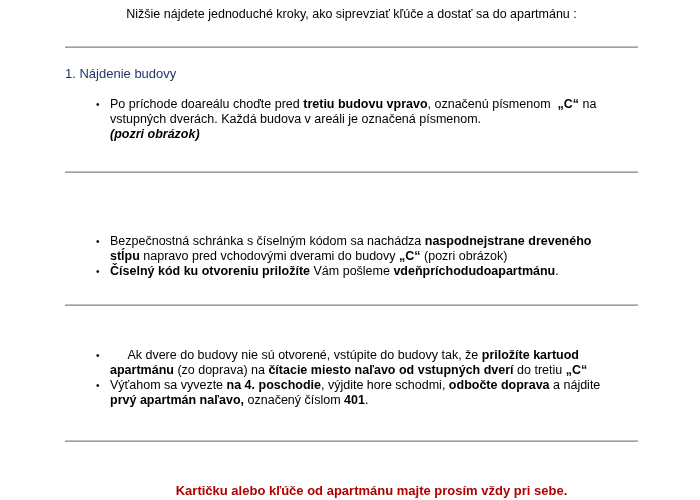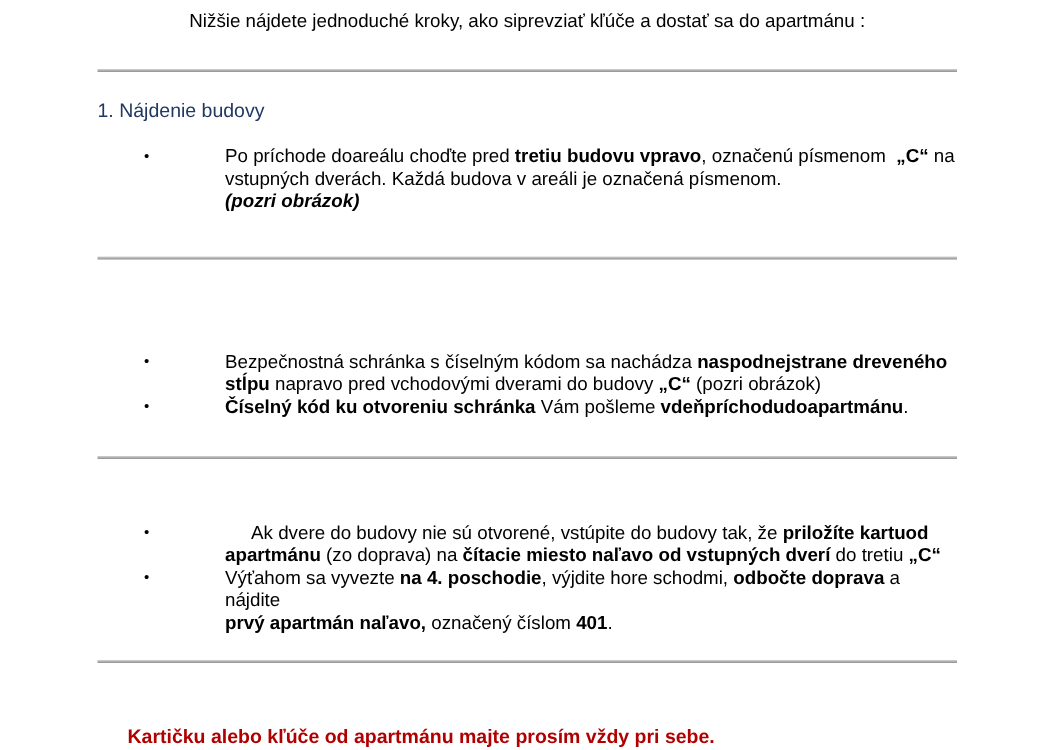--- a/index.html
+++ b/index.html
@@ -18,25 +18,25 @@
   .rule-1{top:46px}.rule-2{top:171px}.rule-3{top:304px}.rule-4{top:440px}
   .heading{
     position:absolute;left:65px;width:573px;font-weight:normal;font-size:13px;
     color:var(--heading-color,#1f3864);line-height:15px;
   }
   .heading-1{top:66px}.heading-2{top:190px}.heading-3{top:322px}
   .bullets{position:absolute;left:65px;width:573px;}
   .bullets-1{top:97px}.bullets-2{top:234px}.bullets-3{top:348px}
   .li{display:flex;align-items:flex-start;font-size:12.5px;line-height:15px;}
   .dot{flex:none;width:14px;margin-left:31px;font-size:10px;line-height:15px;text-align:left;}
-  .li-text{flex:1;white-space:pre-wrap;margin-left:40px;}
+  .li-text{flex:1;white-space:pre-wrap;}
   .b{font-weight:bold}
   .i{font-style:italic}
   .footer{
-    position:absolute;top:483px;left:85px;width:573px;text-align:left;
+    position:absolute;top:483px;left:85px;width:573px;text-align:center;
     font-weight:bold;font-size:13px;color:var(--footer-color,#b00000);line-height:15px;
   }
 </style>
 </head>
 <body>
 
 <div class="page" style="--heading-color: #1f3864; --footer-color: #b00000; background: rgb(255, 255, 255); color: rgb(0, 0, 0);">
 
   <div class="title">Nižšie nájdete jednoduché kroky, ako siprevziať kľúče a dostať sa do apartmánu :</div>
 
@@ -55,21 +55,21 @@
   <div class="rule rule-2"></div>
 
   <div class="bullets bullets-2">
       <div class="li">
         <span class="dot">•</span>
         <span class="li-text"><span>Bezpečnostná schránka s číselným kódom sa nachádza </span><span class="b">naspodnejstrane dreveného
 stĺpu</span><span> napravo pred vchodovými dverami do budovy </span><span class="b">„C“</span><span> (pozri obrázok)</span></span>
       </div>
       <div class="li">
         <span class="dot">•</span>
-        <span class="li-text"><span class="b">Číselný kód ku otvoreniu schránka</span><span> Vám pošleme </span><span class="b">vdeňpríchodudoapartmánu</span><span>.</span></span>
+        <span class="li-text"><span class="b">Číselný kód ku otvoreniu priložíte</span><span> Vám pošleme </span><span class="b">vdeňpríchodudoapartmánu</span><span>.</span></span>
       </div>
     </div>
 
   <div class="rule rule-3"></div>
 
   <div class="bullets bullets-3">
       <div class="li">
         <span class="dot">•</span>
         <span class="li-text"><span>     Ak dvere do budovy nie sú otvorené, vstúpite do budovy tak, že </span><span class="b">priložíte kartuod
 apartmánu</span><span> (zo doprava) na </span><span class="b">čítacie miesto naľavo od vstupných dverí</span><span> do tretiu </span><span class="b">„C“</span></span>

